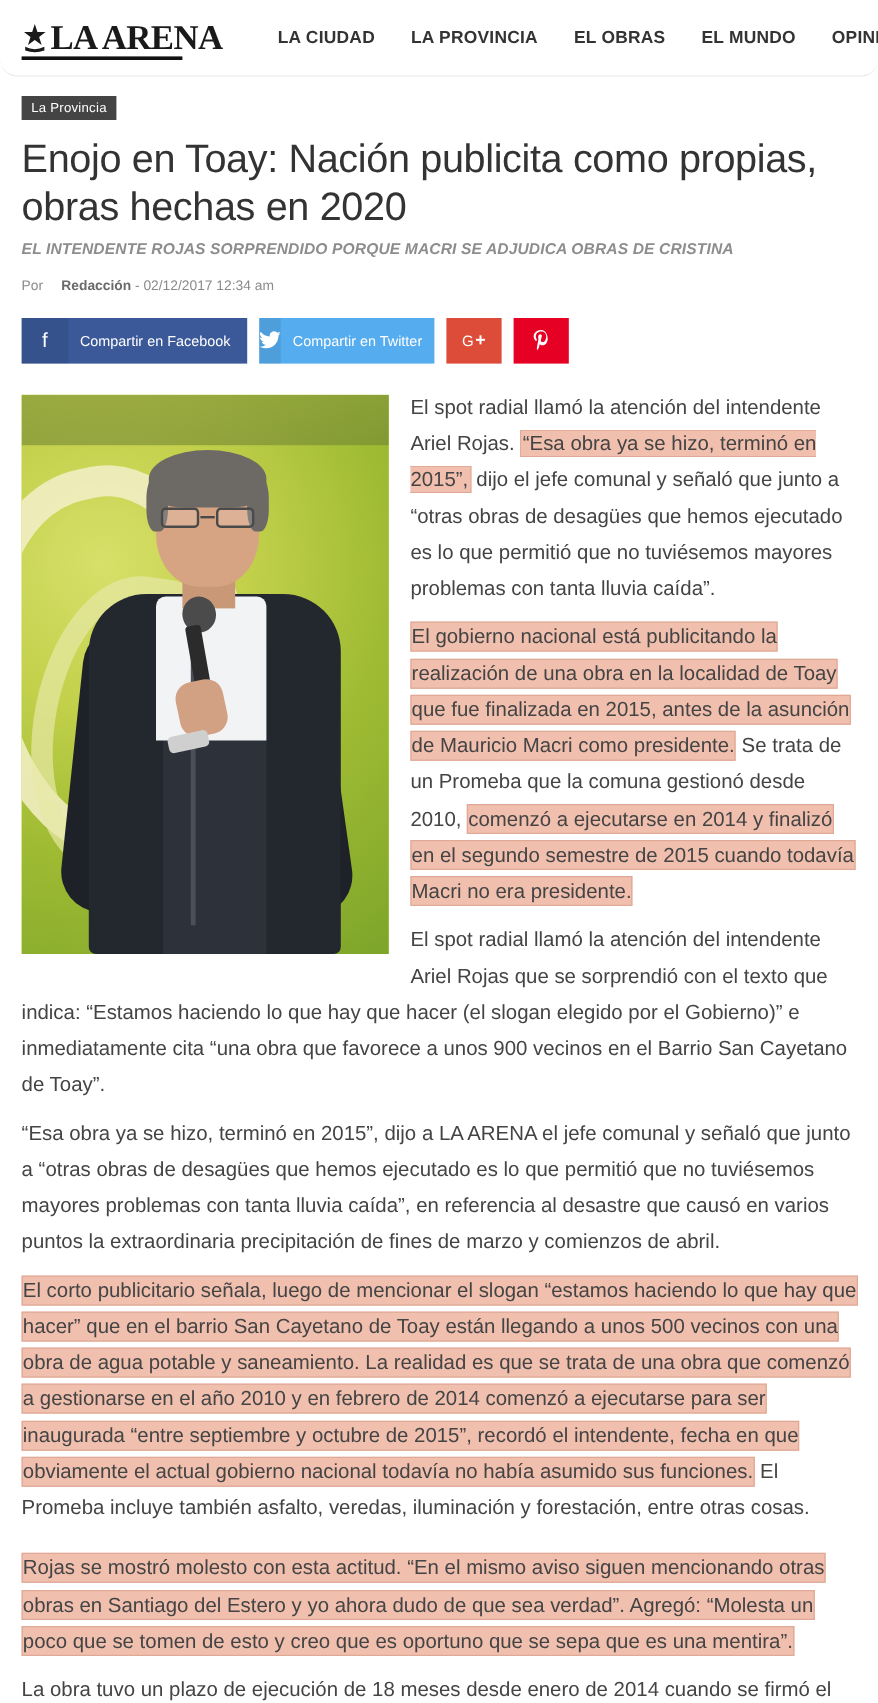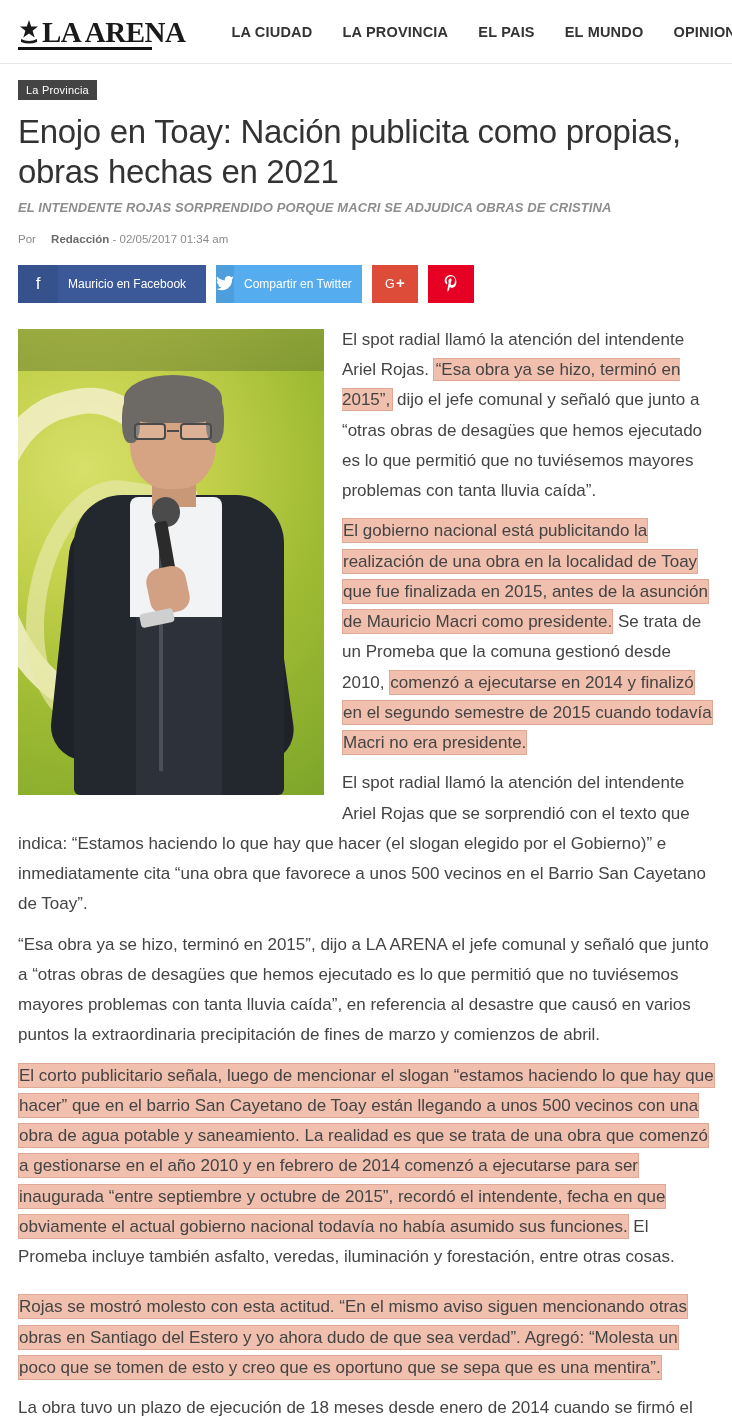--- a/index.html
+++ b/index.html
@@ -13,20 +13,21 @@
   .page { width: 732px; position: relative; overflow: hidden; }
 
   
   .site-header {
     height: 64px;
     border-bottom: 1px solid #e8e8e8;
     display: flex;
     align-items: center;
     padding: 0 0 0 18px;
     position: relative;
+    border-radius: 15px;
   }
   .logo {
     display: flex;
     align-items: center;
     font-family: "Liberation Serif", serif;
     font-weight: bold;
     font-size: 29px;
     letter-spacing: -0.5px;
     color: #1a1a1a;
     white-space: nowrap;
@@ -273,47 +274,47 @@
           <path d="M11 1 L13.2 7.6 L20 7.6 L14.6 11.8 L16.7 18.5 L11 14.4 L5.3 18.5 L7.4 11.8 L2 7.6 L8.8 7.6 Z" fill="#1a1a1a"></path>
           <path d="M3 20 Q11 24 19 20 L19 23 Q11 26 3 23 Z" fill="#1a1a1a"></path>
         </svg>
       </span>
       <span class="logo-text">LA ARENA</span>
     </div>
     <div class="logo-underline"></div>
     <div class="nav">
       <a href="#">LA CIUDAD</a>
       <a href="#">LA PROVINCIA</a>
-      <a href="#">EL PAIS</a>
+      <a href="#">EL OBRAS</a>
       <a href="#">EL MUNDO</a>
       <a href="#">OPINION</a>
 
     </div>
   </div>
 
   <div class="article">
 
     <span class="cat-badge">La Provincia</span>
 
-    <h1 class="title">Enojo en Toay: Nación publicita como propias, obras hechas en 2021</h1>
+    <h1 class="title">Enojo en Toay: Nación publicita como propias, obras hechas en 2020</h1>
 
     <div class="subtitle">EL INTENDENTE ROJAS SORPRENDIDO PORQUE MACRI SE ADJUDICA OBRAS DE CRISTINA</div>
 
     <div class="byline">
       <span>Por</span>
       <b>Redacción</b>
       <span>-</span>
-      <span>02/05/2017 01:34 am</span>
+      <span>02/12/2017 12:34 am</span>
     </div>
 
     
     <div class="share-row">
       <div class="share-btn fb">
         <span class="ic">f</span>
-        <span class="lbl">Mauricio en Facebook</span>
+        <span class="lbl">Compartir en Facebook</span>
       </div>
       <div class="share-btn tw">
         <span class="ic">
           <svg width="18" height="15" viewBox="0 0 24 20">
               <path fill="#fff" d="M24 2.4a9.8 9.8 0 0 1-2.8.8A4.9 4.9 0 0 0 23.3.4a9.7 9.7 0 0 1-3.1 1.2A4.9 4.9 0 0 0 11.8 6 13.9 13.9 0 0 1 1.7.7a4.9 4.9 0 0 0 1.5 6.5A4.8 4.8 0 0 1 1 6.6v.1a4.9 4.9 0 0 0 3.9 4.8 4.9 4.9 0 0 1-2.2.1 4.9 4.9 0 0 0 4.6 3.4A9.9 9.9 0 0 1 0 17.1 13.9 13.9 0 0 0 7.5 19c9.1 0 14-7.5 14-14v-.6A10 10 0 0 0 24 2.4z"></path>
             </svg>
         </span>
         <span class="lbl">Compartir en Twitter</span>
       </div>
       <div class="share-btn gp">
@@ -368,21 +369,21 @@
       </div>
 
       <p class="para"><span>El spot radial llamó la atención del intendente Ariel Rojas. </span><span class="hl">“Esa obra ya se hizo, terminó en 2015”,</span><span> dijo el jefe comunal y señaló que junto a “otras obras de desagües que hemos ejecutado es lo que permitió que no tuviésemos mayores problemas con tanta lluvia caída”.</span></p>
 
       <div class="spacer"></div>
 
       <p class="para"><span class="block-hl">El gobierno nacional está publicitando la realización de una obra en la localidad de Toay que fue finalizada en 2015, antes de la asunción de Mauricio Macri como presidente.</span><span> Se trata de un Promeba que la comuna gestionó desde 2010, </span><span class="block-hl">comenzó a ejecutarse en 2014 y finalizó en el segundo semestre de 2015 cuando todavía Macri no era presidente.</span></p>
 
       <div class="spacer"></div>
 
-      <p class="para">El spot radial llamó la atención del intendente Ariel Rojas que se sorprendió con el texto que indica: “Estamos haciendo lo que hay que hacer (el slogan elegido por el Gobierno)” e inmediatamente cita “una obra que favorece a unos 500 vecinos en el Barrio San Cayetano de Toay”.</p>
+      <p class="para">El spot radial llamó la atención del intendente Ariel Rojas que se sorprendió con el texto que indica: “Estamos haciendo lo que hay que hacer (el slogan elegido por el Gobierno)” e inmediatamente cita “una obra que favorece a unos 900 vecinos en el Barrio San Cayetano de Toay”.</p>
 
       <div class="spacer"></div>
 
       <p class="para">“Esa obra ya se hizo, terminó en 2015”, dijo a LA ARENA el jefe comunal y señaló que junto a “otras obras de desagües que hemos ejecutado es lo que permitió que no tuviésemos mayores problemas con tanta lluvia caída”, en referencia al desastre que causó en varios puntos la extraordinaria precipitación de fines de marzo y comienzos de abril.</p>
 
       <div class="spacer"></div>
 
       <p class="para"><span class="block-hl">El corto publicitario señala, luego de mencionar el slogan “estamos haciendo lo que hay que hacer” que en el barrio San Cayetano de Toay están llegando a unos 500 vecinos con una obra de agua potable y saneamiento. La realidad es que se trata de una obra que comenzó a gestionarse en el año 2010 y en febrero de 2014 comenzó a ejecutarse para ser inaugurada “entre septiembre y octubre de 2015”, recordó el intendente, fecha en que obviamente el actual gobierno nacional todavía no había asumido sus funciones.</span><span> El Promeba incluye también asfalto, veredas, iluminación y forestación, entre otras cosas.</span></p>
 
       <div class="spacer"></div>

